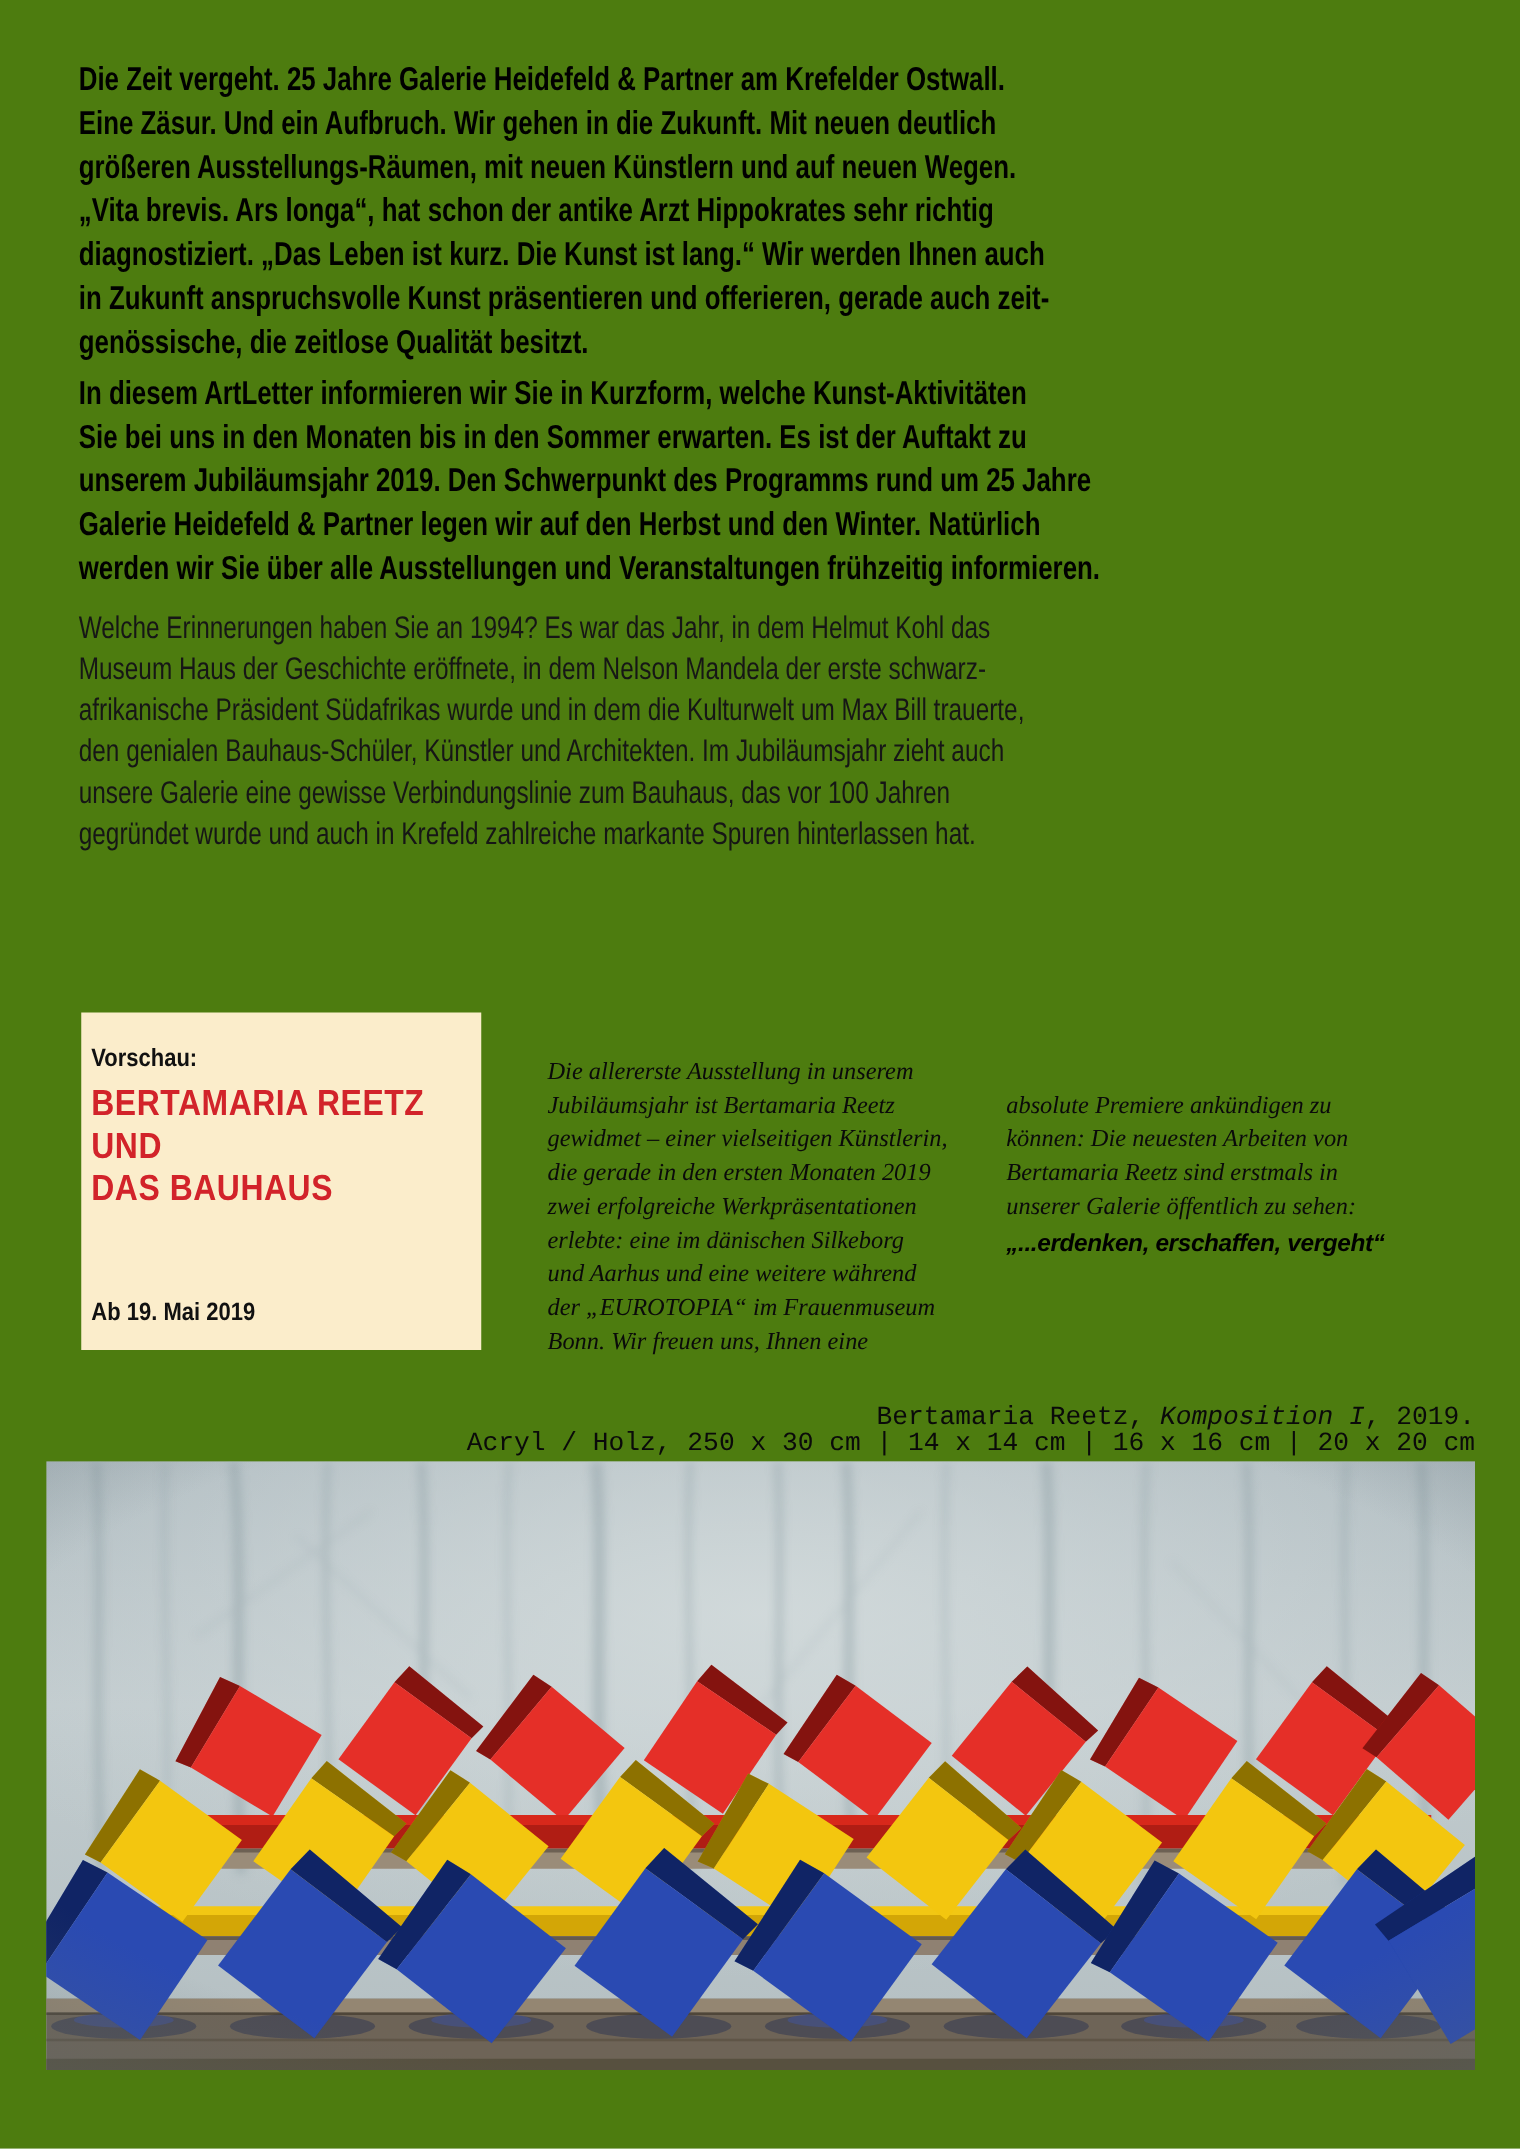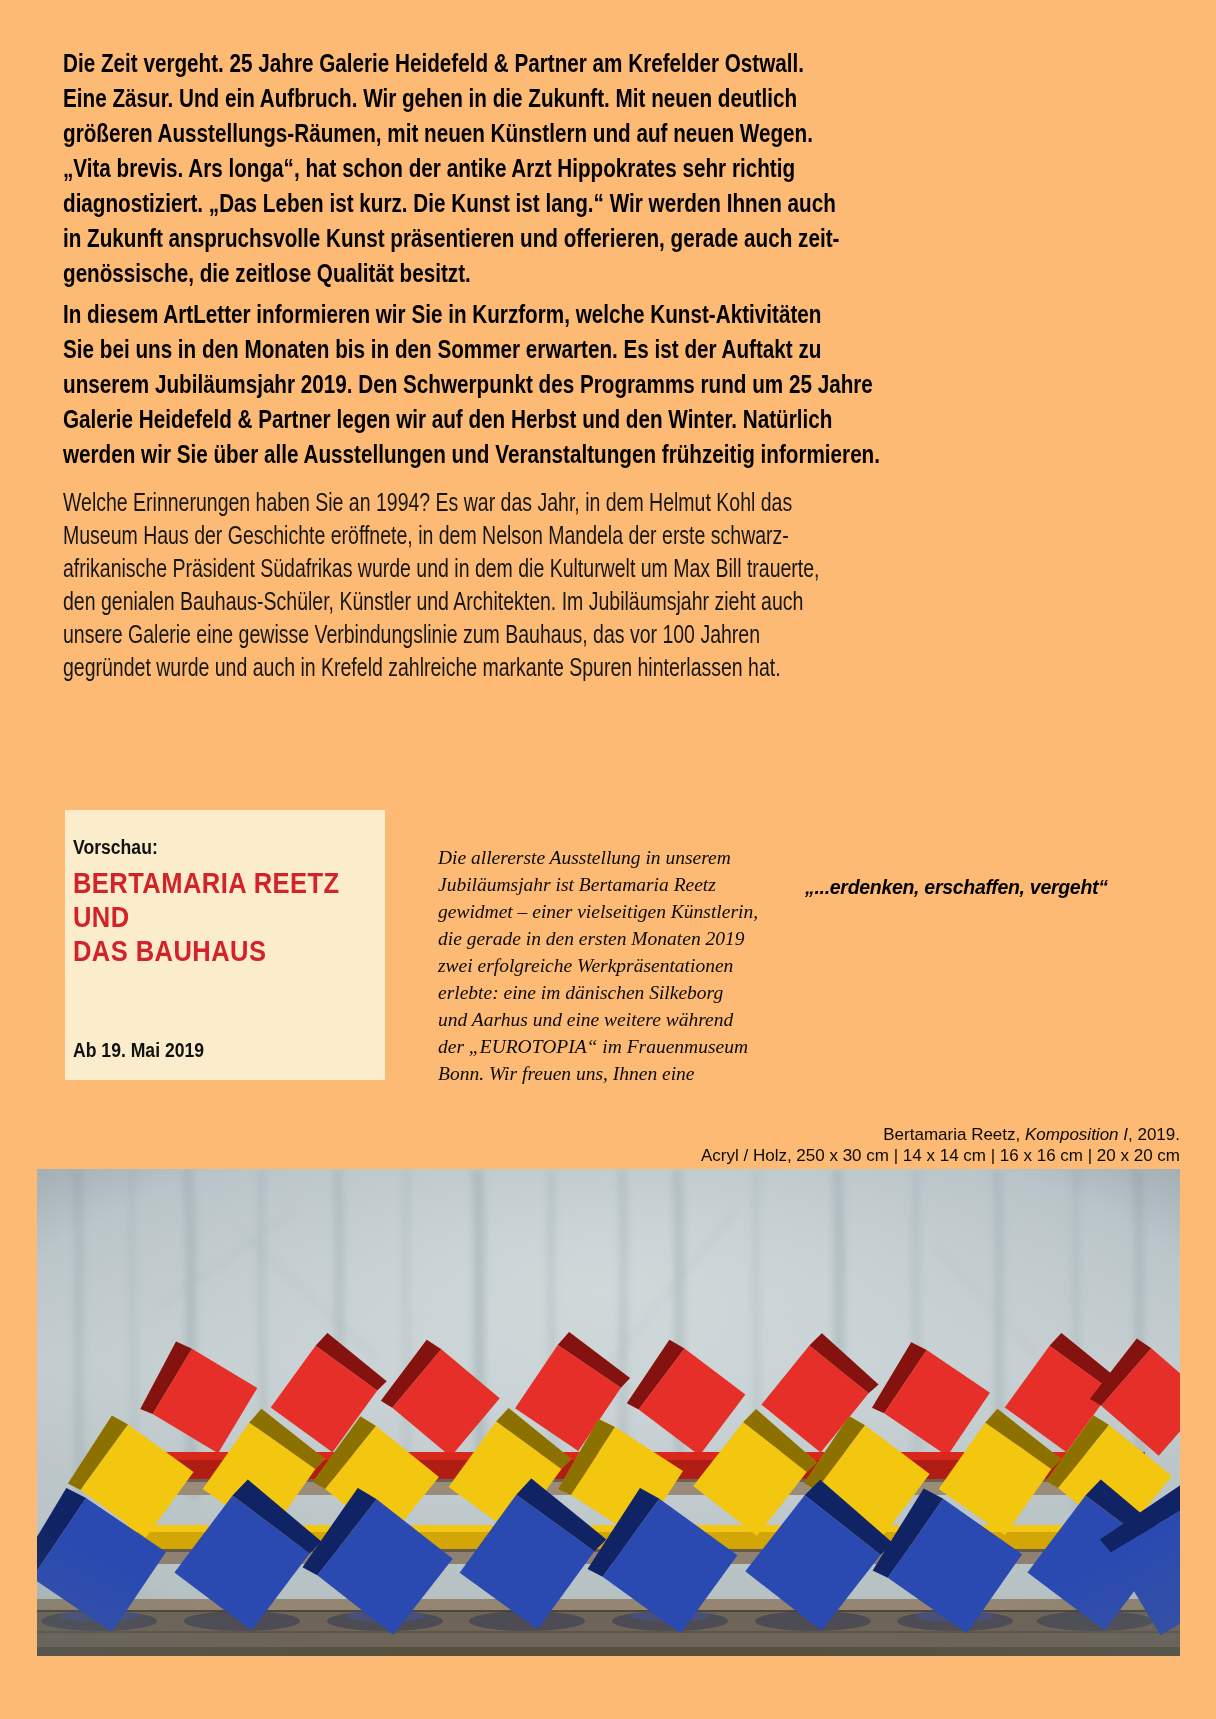--- a/index.html
+++ b/index.html
@@ -1,16 +1,16 @@
 <!DOCTYPE html>
 <html><head>
 <meta charset="utf-8">
 <style>
   html,body{margin:0;padding:0;background:#fff;}
-  .page{position:relative;width:1216px;height:1719px;background:#fdba74;overflow:hidden;
+  .page{position:relative;width:1216px;height:1719px;background:#4d7c0f;overflow:hidden;
         font-family:"Liberation Sans",sans-serif;color:#000;}
   
   .intro{position:absolute;left:63px;top:46px;width:1120px;
          transform:scaleX(0.78);transform-origin:0 0;}
   .intro p{margin:0;white-space:pre-line;}
   .p-bold{font-weight:700;font-size:26.5px;line-height:35px;letter-spacing:0;}
   .p1{margin-bottom:6px !important;}
   .p2{margin-bottom:14px !important;}
   .p-light{font-weight:400;font-size:25px;line-height:33px;color:#161616;}
   
@@ -21,21 +21,21 @@
   .preview-date{margin-top:71px;font-weight:700;font-size:20px;color:#111;}
   
   .col{position:absolute;top:844px;font-family:"Liberation Serif",serif;font-size:19.5px;
        line-height:27px;white-space:pre-line;color:#0a0a0a;font-style:italic;}
   .col1{left:438px;width:330px;}
   .col2{left:805px;width:330px;}
   .col-quote{margin-top:3px;font-family:"Liberation Sans",sans-serif;font-weight:700;
              font-size:19.5px;letter-spacing:-0.3px;white-space:normal;color:#000;}
   
   .caption{position:absolute;right:36px;top:1124px;text-align:right;
-           font-family:Liberation Sans, sans-serif;font-size:17px;line-height:21px;color:#0a0a0a;}
+           font-family:Liberation Mono, monospace;font-size:21px;line-height:21px;color:#0a0a0a;}
   .caption .it{font-style:italic;}
   
   .photo{position:absolute;left:37px;top:1169px;width:1143px;height:487px;}
   .photo svg{display:block;}
 </style>
 </head>
 <body>
 
 <div class="page">
 
@@ -73,20 +73,24 @@
   <div class="col col1">Die allererste Ausstellung in unserem
 Jubiläumsjahr ist Bertamaria Reetz
 gewidmet – einer vielseitigen Künstlerin,
 die gerade in den ersten Monaten 2019
 zwei erfolgreiche Werkpräsentationen
 erlebte: eine im dänischen Silkeborg
 und Aarhus und eine weitere während
 der „EUROTOPIA“ im Frauenmuseum
 Bonn. Wir freuen uns, Ihnen eine</div>
   <div class="col col2">
+    <span>absolute Premiere ankündigen zu
+können: Die neuesten Arbeiten von
+Bertamaria Reetz sind erstmals in
+unserer Galerie öffentlich zu sehen:</span>
     <div class="col-quote">„...erdenken, erschaffen, vergeht“</div>
   </div>
 
   <div class="caption">
     <div><span>Bertamaria Reetz, </span><span class="it">Komposition I</span><span>, 2019.</span></div>
     <div>Acryl / Holz, 250 x 30 cm | 14 x 14 cm | 16 x 16 cm | 20 x 20 cm</div>
   </div>
 
   <div class="photo">
     <svg width="1143" height="487" viewBox="0 0 1143 487">

